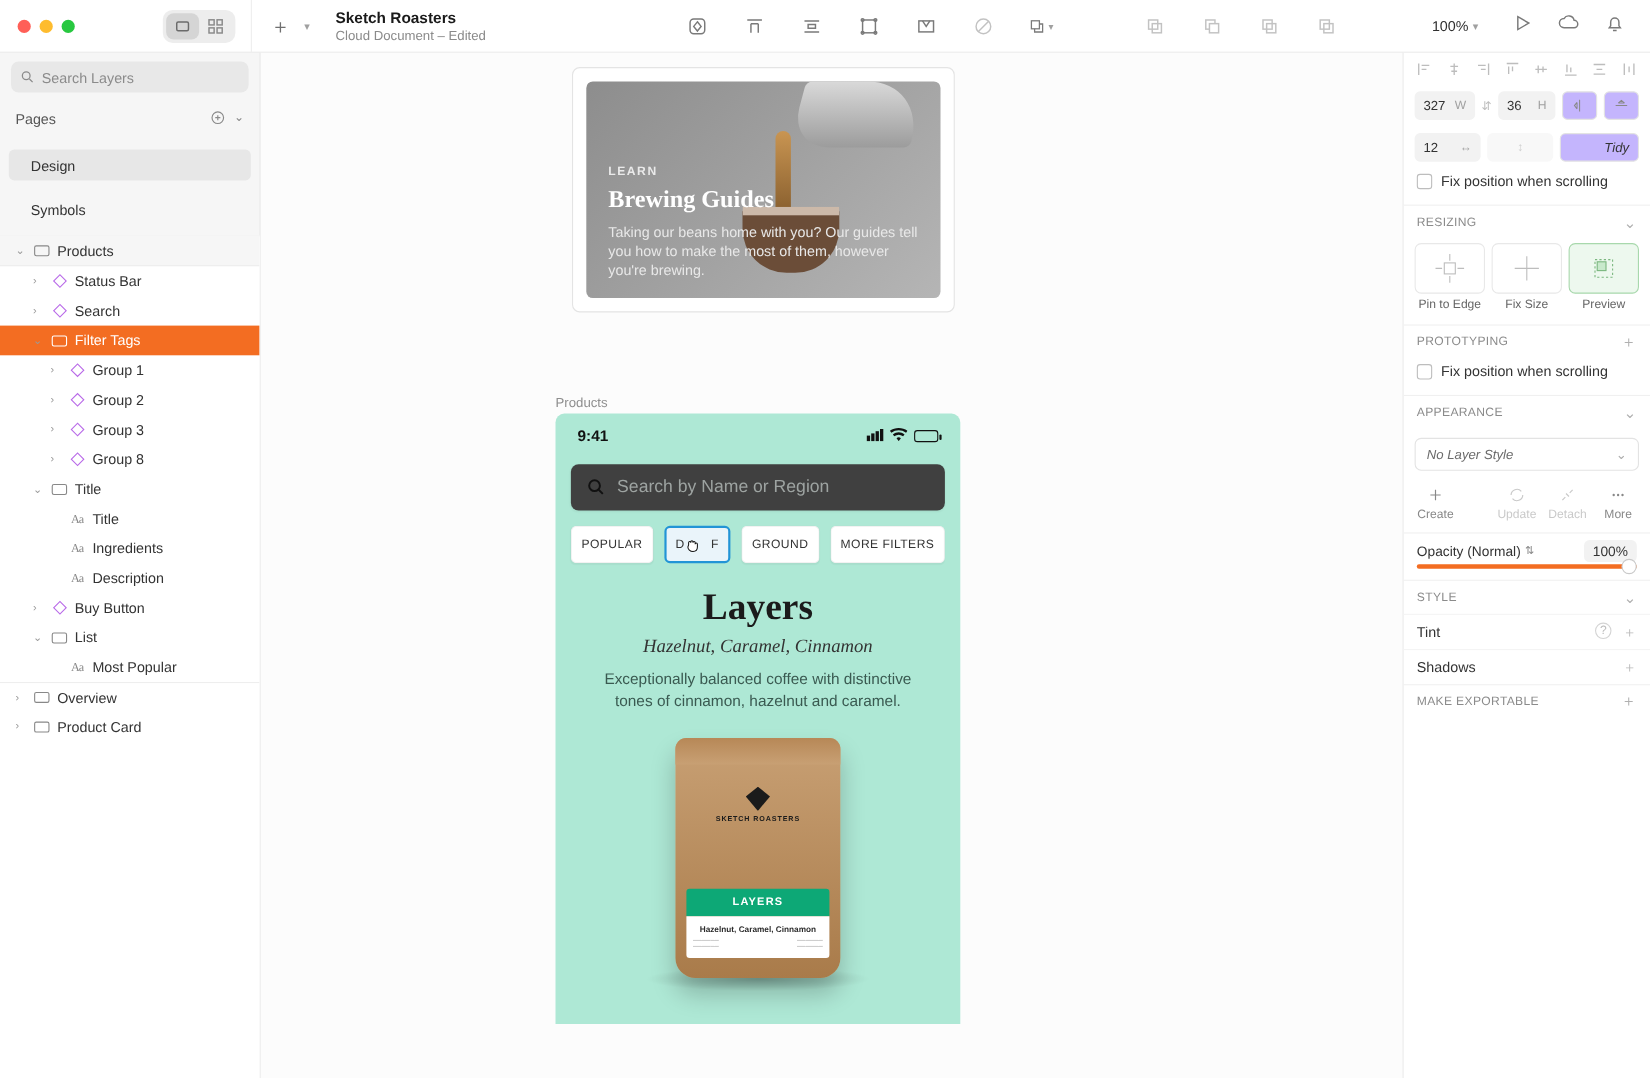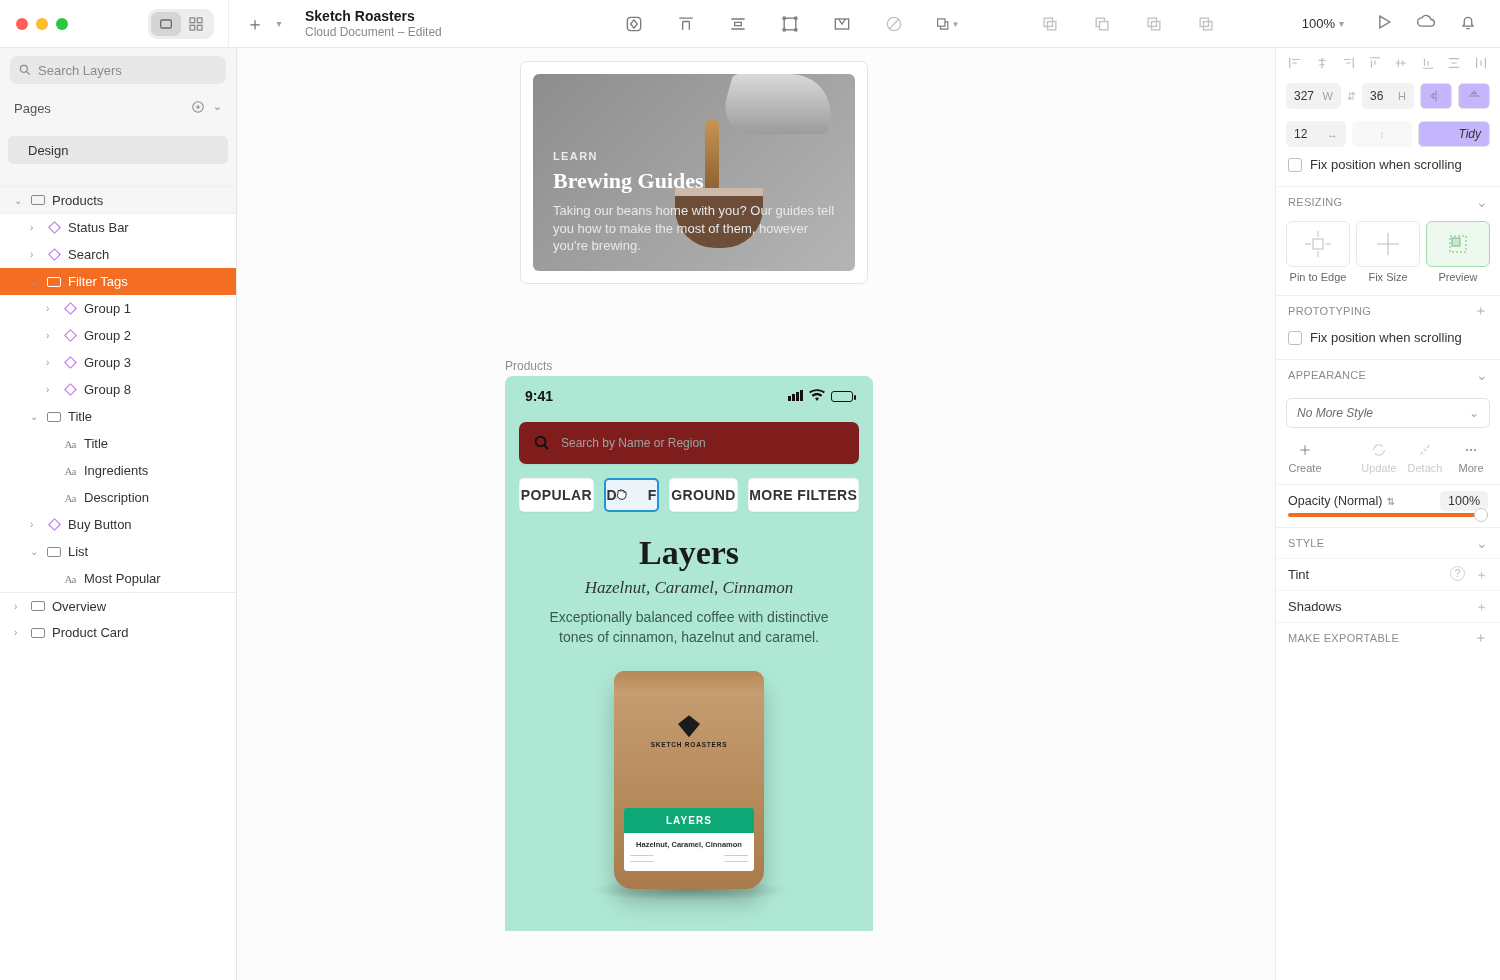--- a/index.html
+++ b/index.html
@@ -115,24 +115,24 @@
   position:absolute; left:268px; top:328px; width:368px; height:555px; background:#aee8d5; border-radius:8px 8px 0 0; overflow:hidden;
 }
 .statusbar { display:flex; align-items:center; justify-content:space-between; padding:12px 20px; font-size:14px; font-weight:700; color:#111; }
 .sb-icons { display:flex; gap:6px; align-items:center; }
 .sb-icons .bars span { width:3px; background:#111; display:inline-block; margin-left:1px; }
 .sb-icons .bars span:nth-child(1){height:5px;} .sb-icons .bars span:nth-child(2){height:7px;} .sb-icons .bars span:nth-child(3){height:9px;} .sb-icons .bars span:nth-child(4){height:11px;}
 .wifi { font-size:14px; }
 .batt { width:22px; height:11px; border:1.5px solid #111; border-radius:3px; position:relative; }
 .batt::after { content:""; position:absolute; right:-4px; top:3px; width:2px; height:5px; background:#111; border-radius:1px; }
 .batt .fill { width:100%; height:100%; background:#111; border-radius:1.5px; }
-.search-field { margin:6px 14px 14px; height:42px; background:#7f1d1d; border-radius:7px; display:flex; align-items:center; padding:0 14px; color:#9da3a1; font-size:12px; box-shadow:0 1px 2px rgba(0,0,0,.05); }
+.search-field { margin:6px 14px 14px; height:42px; background:#404040; border-radius:7px; display:flex; align-items:center; padding:0 14px; color:#9da3a1; font-size:16px; box-shadow:0 1px 2px rgba(0,0,0,.05); }
 .search-field svg { width:18px; height:18px; margin-right:10px; }
 .filters { display:flex; gap:10px; padding:0 14px; }
-.chip { flex:1 0 auto; height:34px; border-radius:5px; background:#fff; display:flex; align-items:center; justify-content:center; font-size:14px; font-weight:700; letter-spacing:.4px; color:#333; border:1px solid rgba(0,0,0,.05); box-shadow:0 1px 1px rgba(0,0,0,.04); }
+.chip { flex:1 0 auto; height:34px; border-radius:5px; background:#fff; display:flex; align-items:center; justify-content:center; font-size:11px; font-weight:400; letter-spacing:.4px; color:#333; border:1px solid rgba(0,0,0,.05); box-shadow:0 1px 1px rgba(0,0,0,.04); }
 .chip.sel { border:2px solid #2294d6; background:#eaf4fa; box-shadow:none; }
 .chip svg.cursor { width:16px; height:16px; position:relative; top:1px; }
 .prodtitle { font-family: Georgia, serif; font-size:34px; font-weight:700; color:#1b1b1b; text-align:center; margin-top:22px; }
 .ingr { font-family: Georgia, serif; font-style:italic; font-size:17px; color:#333; text-align:center; margin-top:6px; }
 .prdesc { font-size:14px; color:#3a5a51; text-align:center; margin:10px 34px 0; line-height:1.4; }
 .bag { position:relative; margin:24px auto 0; width:150px; height:218px; }
 .bag .body { position:absolute; inset:0; background:linear-gradient(180deg,#c8a074,#a97b4a); border-radius:10px 10px 18px 18px; box-shadow:0 14px 22px rgba(0,0,0,.22);}
 .bag .top { position:absolute; left:0; right:0; top:0; height:24px; background:linear-gradient(180deg,#b78857,#c8a074); border-radius:10px 10px 0 0; }
 .bag .diamond-logo { position:absolute; top:44px; left:50%; transform:translateX(-50%); width:22px; height:22px; background:#1b1b1b; clip-path:polygon(50% 0,100% 40%,50% 100%,0 40%); }
 .bag .brand { position:absolute; top:70px; left:0; right:0; text-align:center; font-size:6.5px; letter-spacing:.8px; font-weight:700; color:#1b1b1b; }
@@ -275,20 +275,23 @@
     <span class="ops">
       <span><svg width="14" height="14" viewBox="0 0 24 24" fill="none" stroke="#8a8a8a" stroke-width="1.8">
             <circle cx="12" cy="12" r="9"></circle>
             <path d="M12 8v8M8 12h8"></path>
           </svg></span>
       <span style="font-size:11px;">⌄</span>
     </span>
   </div>
   <div class="page-item active">
       <span>Design</span>
+    </div>
+  <div class="page-item">
+      <span>Symbols</span>
     </div>
 
   <div class="tree">
     <div class="tree-row root">
       <span class="chev">⌄</span>
       <span class="icn">
           <span class="artboard-icn"></span>
         </span>
       <span class="name">Products</span>
     </div>
@@ -586,21 +589,21 @@
   <div class="chk-row">
     <span class="chk"></span>
     <span>Fix position when scrolling</span>
   </div>
 
   <div class="section-hdr">
       <span>APPEARANCE</span>
       <span class="opbtn">⌄</span>
     </div>
   <div class="select-row">
-      <span>No More Style</span>
+      <span>No Layer Style</span>
       <span class="dd">⌄</span>
     </div>
   <div class="four-actions">
     <div>
         <svg viewBox="0 0 24 24" stroke="#888" fill="none" stroke-width="1.6">
           <path d="M12 5v14M5 12h14"></path>
         </svg>
         <span>Create</span>
       </div>
     <div style="opacity:.45;margin-left:28px;">

